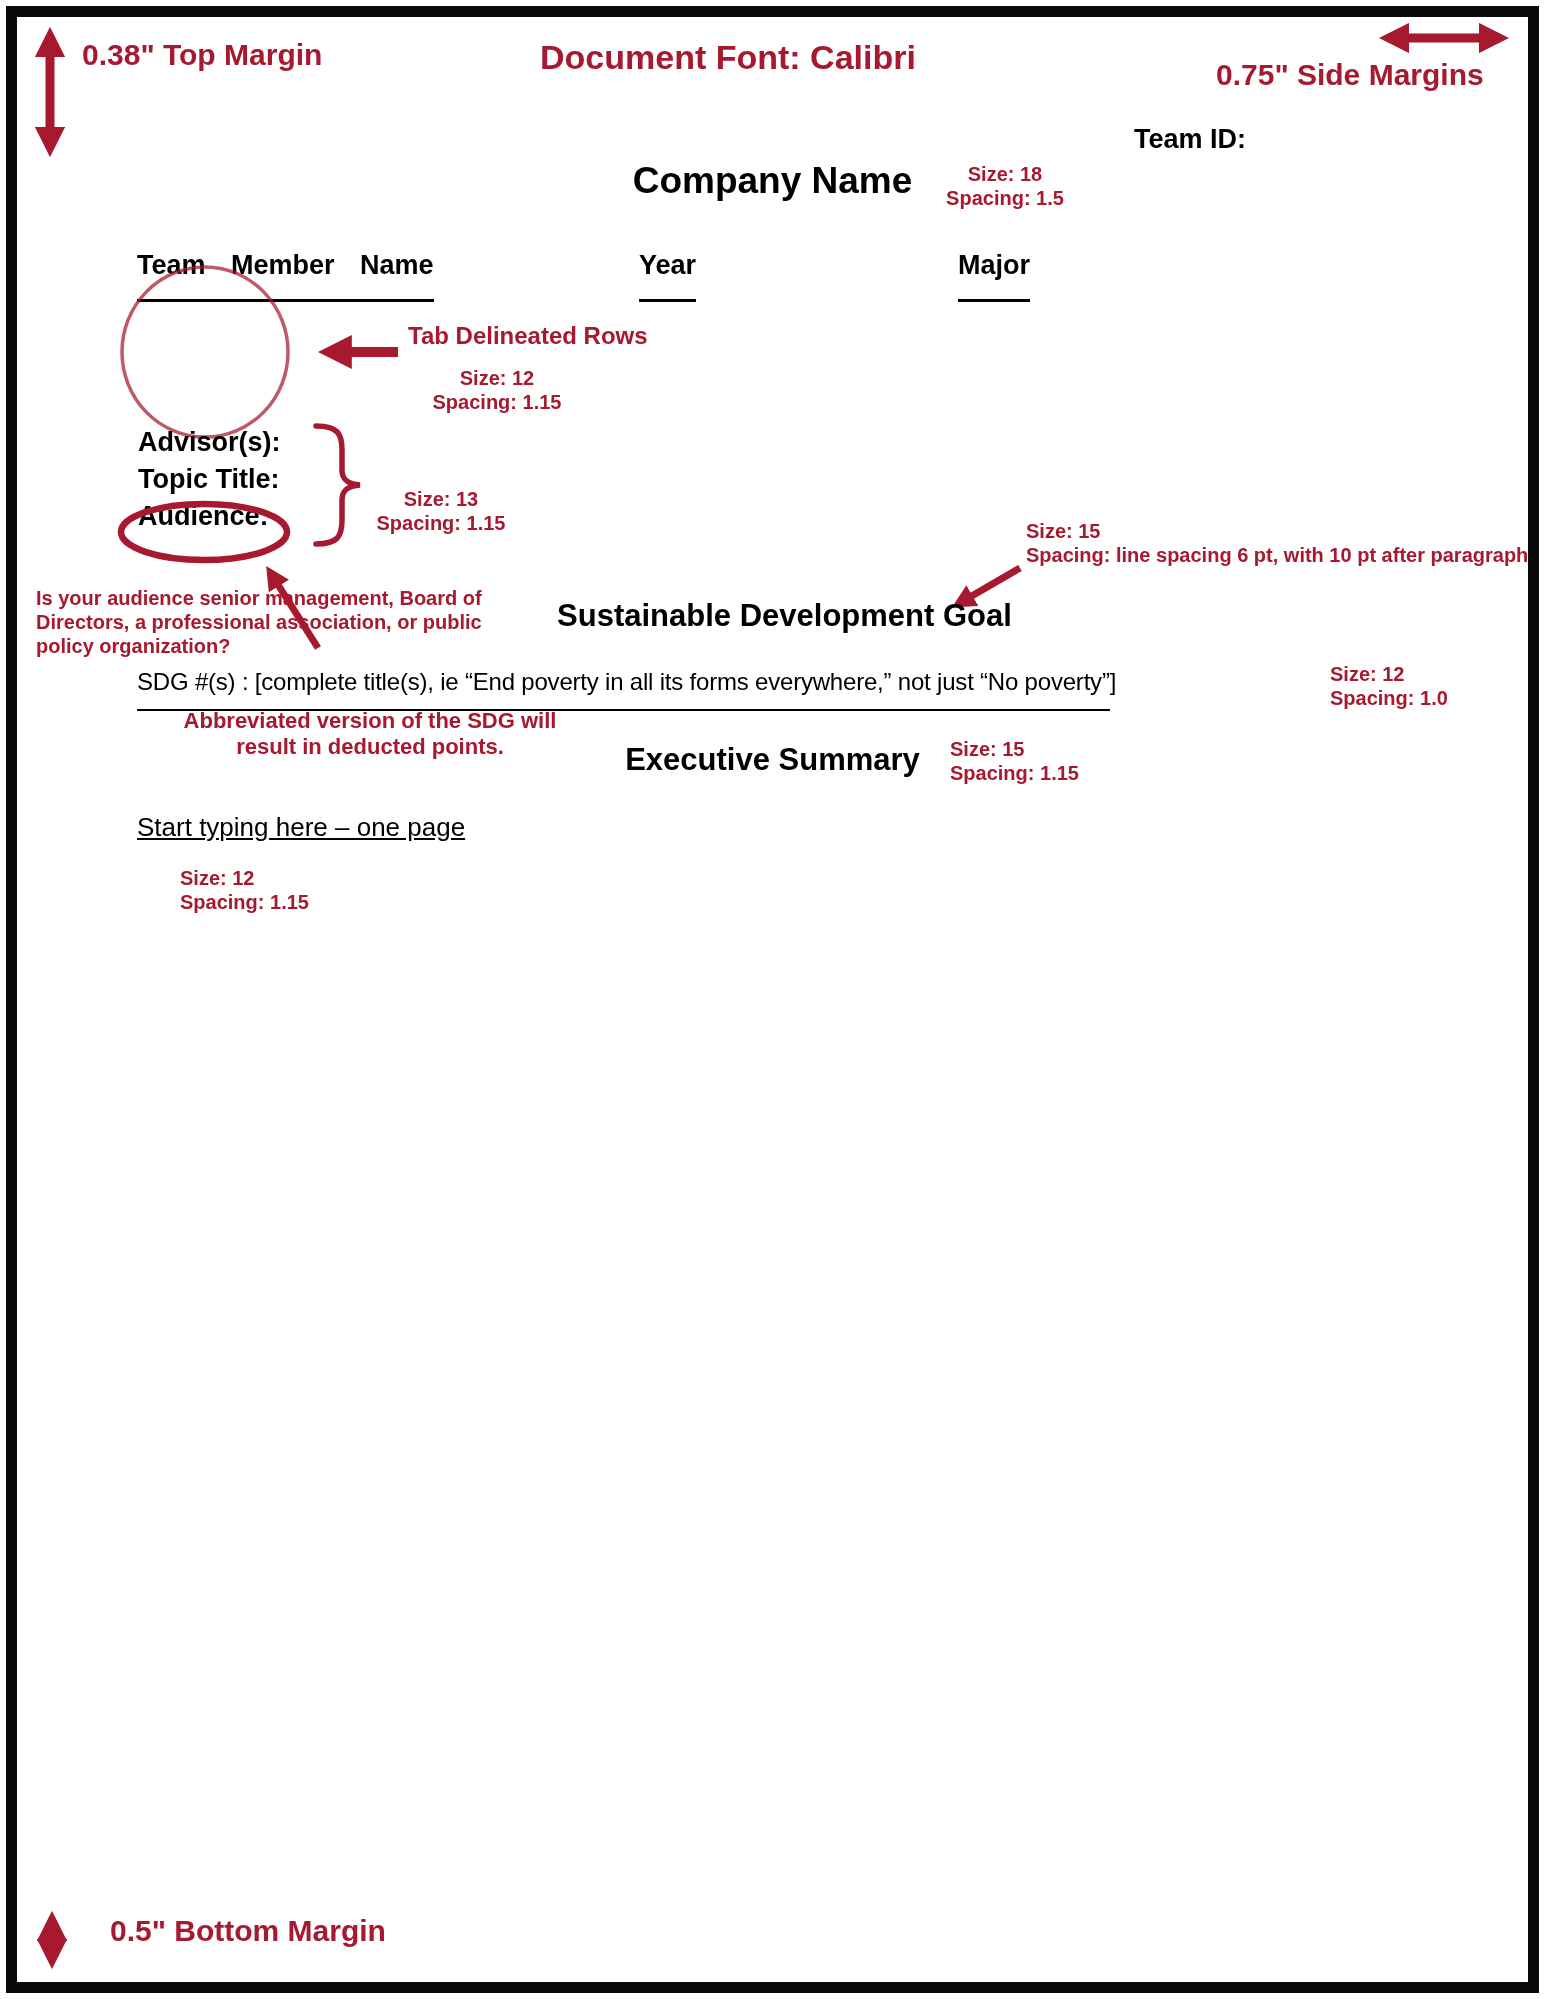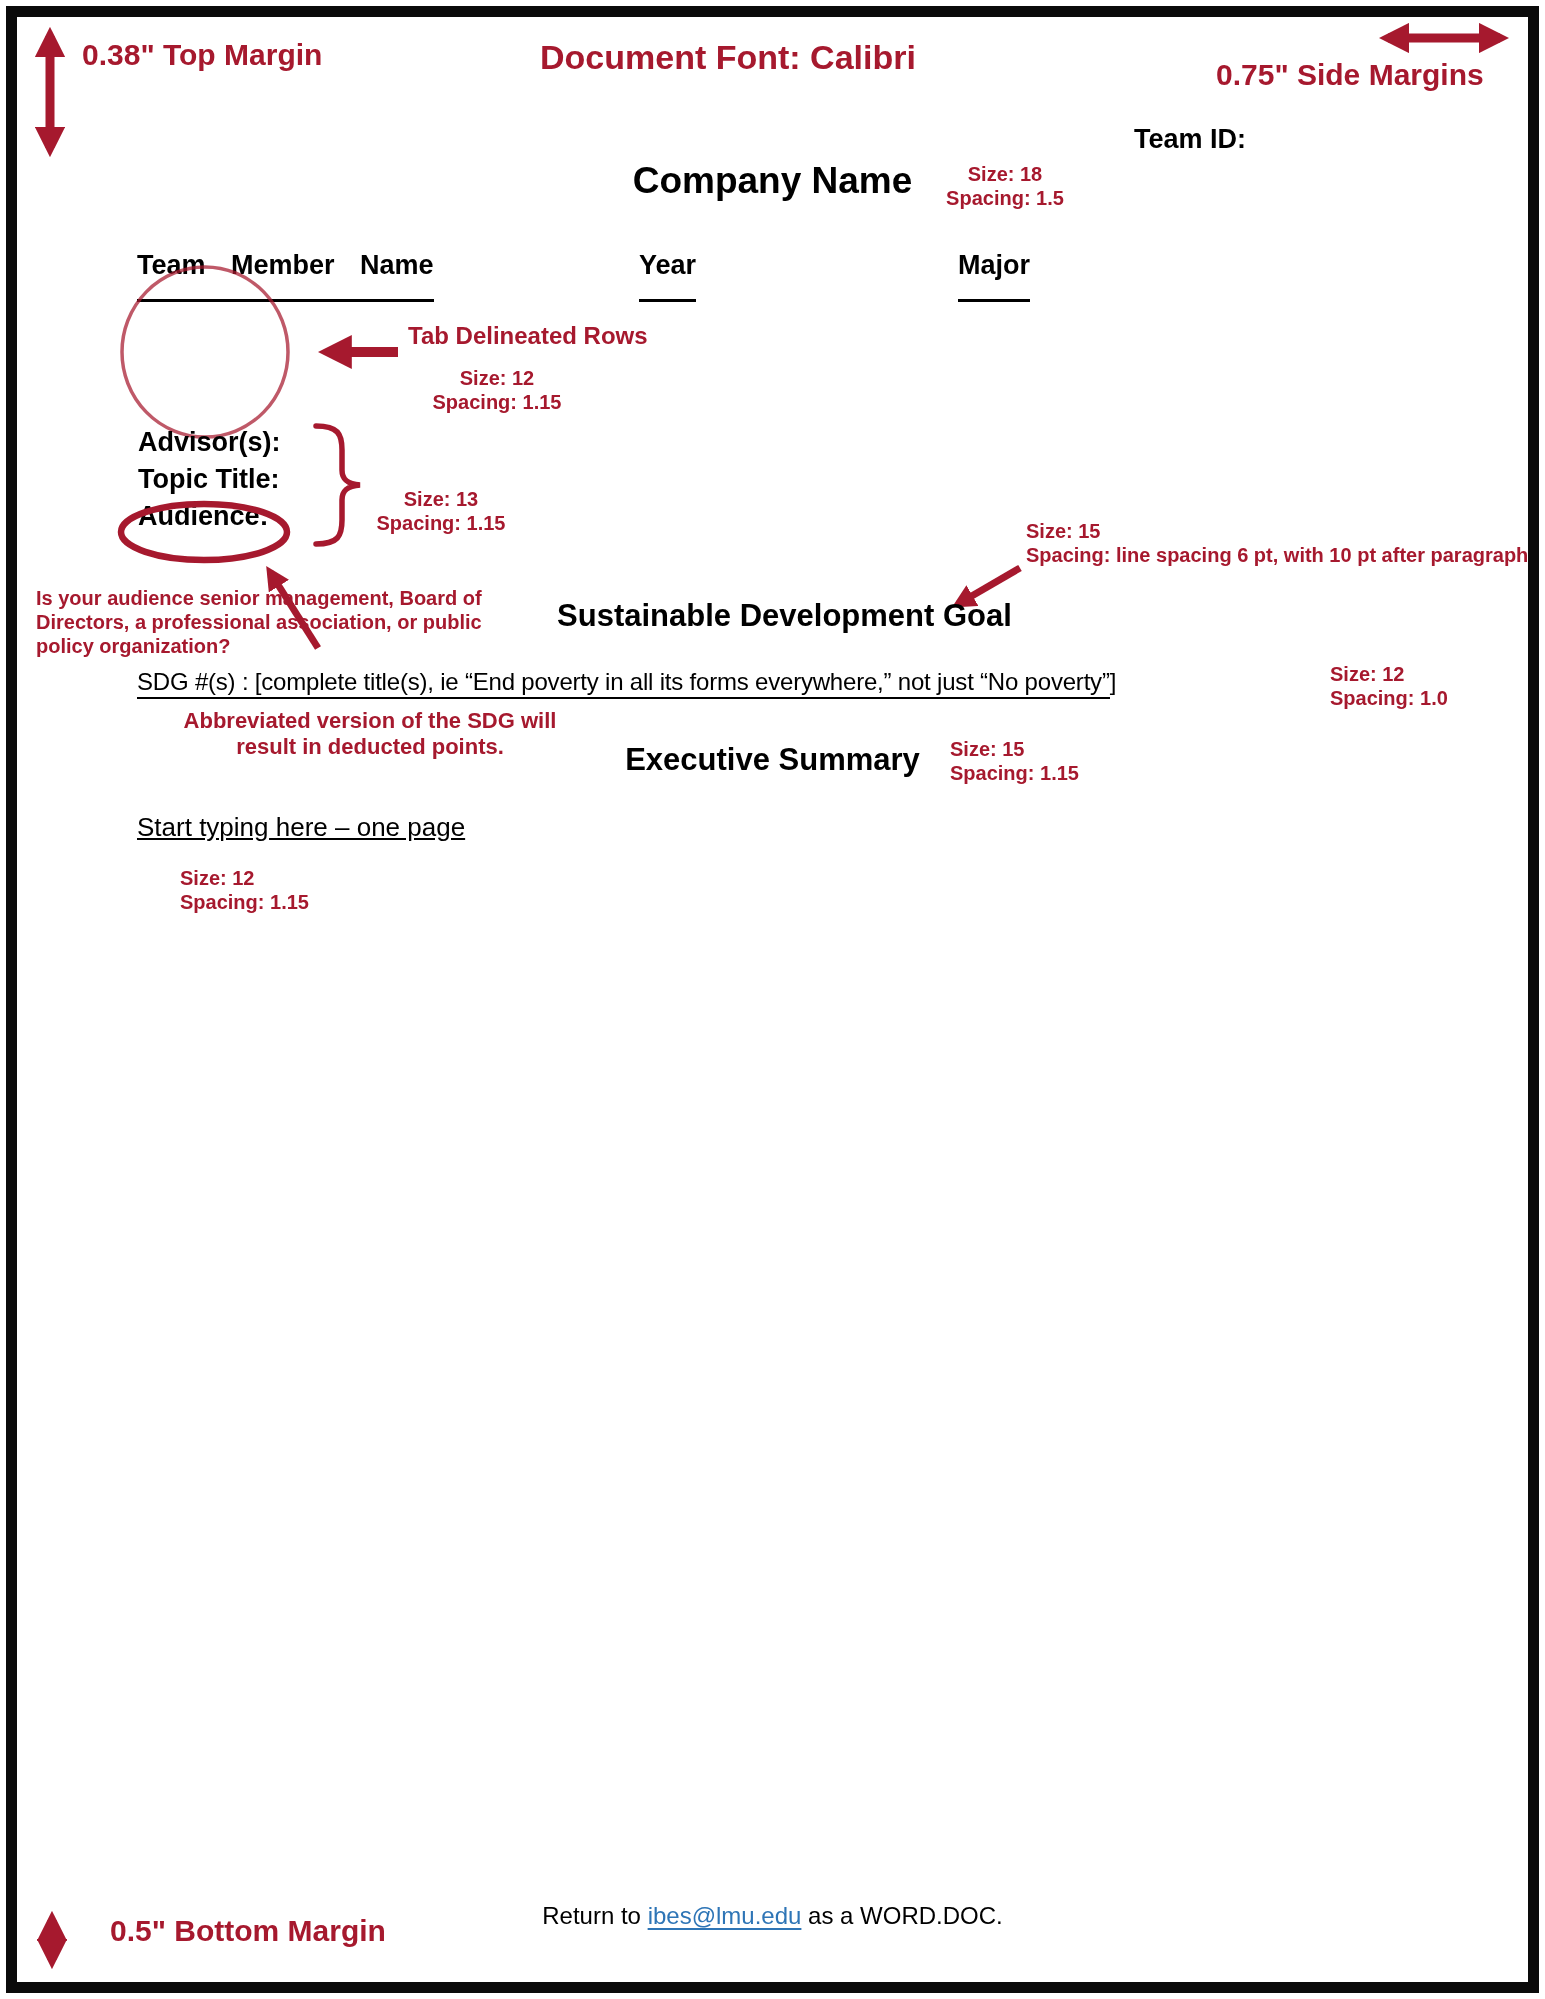--- a/index.html
+++ b/index.html
@@ -19,21 +19,21 @@
   .note{color:var(--accent);font-weight:bold;font-size:20px;line-height:24px;white-space:nowrap;}
   .note.center{text-align:center;}
   .colhead{font-size:27px;font-weight:bold;border-bottom:3px solid #000;padding-bottom:18px;white-space:nowrap;}
   .colhead.wide{word-spacing:18px;}
   .members{font-size:26px;line-height:42px;}
   .fields{font-size:27px;font-weight:bold;line-height:37px;}
   .tabtitle{font-size:24px;font-weight:bold;color:var(--accent);white-space:nowrap;}
   .question{font-size:20px;font-weight:bold;color:var(--accent);line-height:24px;white-space:nowrap;}
   .h-center{left:0;width:100%;text-align:center;font-size:31px;font-weight:bold;}
   .sdgline{font-size:24px;white-space:nowrap;letter-spacing:-0.2px;}
-  .sdgline .u{border-bottom:2px solid #000;padding-bottom:2px;}
+  .sdgline .u{border-bottom:2px solid #000;padding-bottom:14px;}
   .warning{font-size:22px;font-weight:bold;color:var(--accent);line-height:26px;text-align:center;}
   .bodytext{font-size:26px;white-space:nowrap;}
   .footer{left:0;width:100%;text-align:center;font-size:24px;white-space:nowrap;}
   .footer a{color:var(--link);text-decoration:underline;text-underline-offset:4px;cursor:pointer;}
   svg.shape{overflow:visible;}
   svg.shape path, svg.shape ellipse{fill:none;stroke:var(--accent);}
 </style>
 </head>
 <body>
 
@@ -142,21 +142,18 @@
     <div>Size: 15</div>
     <div>Spacing: 1.15</div>
   </div>
 
   <div class="abs bodytext" style="left:137px;top:812px;text-decoration:underline;">Start typing here – one page</div>
   <div class="abs note" style="left:180px;top:866px;">
     <div>Size: 12</div>
     <div>Spacing: 1.15</div>
   </div>
 
-  <div class="abs footer" style="top:1902px;">
-    <span>Return to </span><a>ibes@lmu.edu</a><span> as a WORD.DOC.</span>
-  </div>
 
   <svg class="abs shape" style="left:30px;top:1904px;" width="44" height="72">
     <path d="M22 16 L22 56" stroke-width="9" marker-start="url(#ah)" marker-end="url(#ah)"></path>
   </svg>
   <div class="abs marginlabel" style="left:110px;top:1914px;">0.5" Bottom Margin</div>
 </div>
 
 </body></html>

